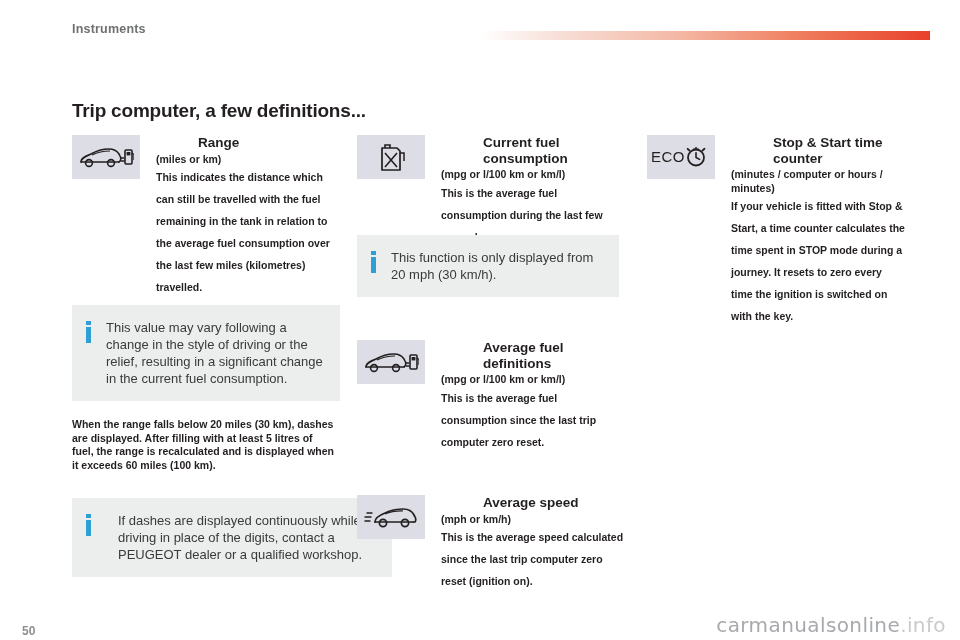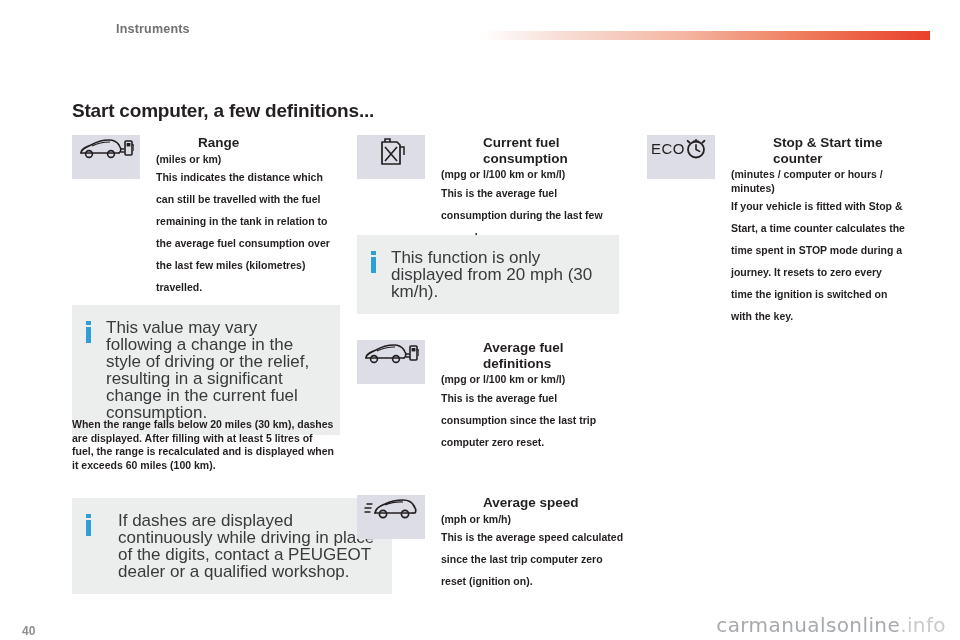--- a/index.html
+++ b/index.html
@@ -24,21 +24,20 @@
     height: 48px;
   }
   .header-title {
     position: absolute;
     left: 72px;
     top: 22px;
     font-size: 12.5px;
     font-weight: bold;
     color: #6f7072;
     letter-spacing: .2px;
-    margin-left: 44px;
   }
   .header-bar {
     position: absolute;
     left: 480px;
     top: 31px;
     width: 450px;
     height: 9px;
     background: linear-gradient(to right, #ffffff 0%, #f7ded6 18%, #f4b6a2 45%, #ef7b5c 72%, #e8402a 100%);
   }
 
@@ -68,21 +67,21 @@
     margin-bottom: 14px;
   }
   .entry-icon {
     position: absolute;
     left: 0;
     top: 0;
     width: 68px;
     height: 44px;
     background: #dcdde5;
     display: flex;
-    align-items: flex-start;
+    align-items: center;
     justify-content: center;
   }
   .entry-icon svg { display: block; }
   .entry-body {
     margin-left: 84px;
   }
   .entry-title {
     font-size: 13.5px;
     font-weight: bold;
     color: #231f20;
@@ -137,21 +136,21 @@
     width: 5px; height: 4px;
     background: #2e9fd4;
   }
   .note-icon .stem {
     position: absolute;
     left: 0; top: 6px;
     width: 5px; height: 16px;
     background: #2e9fd4;
   }
   .note-text {
-    font-size: 17px;
+    font-size: 13px;
     font-weight: normal;
     color: #3a3a3c;
     line-height: 17px;
     margin: 0;
   }
 
   
   .abs { position: absolute; }
 
   
@@ -175,21 +174,21 @@
   .watermark .dim { color: #c8cacc; }
 </style>
 </head>
 <body>
 
 <div class="header">
   <div class="header-title">Instruments</div>
   <div class="header-bar"></div>
 </div>
 
-<div class="page-title">Start computer, a few definitions...</div>
+<div class="page-title">Trip computer, a few definitions...</div>
 
 <div class="col col-1">
 
   <div class="entry">
     <div class="entry-icon">
       <svg width="56" height="26" viewBox="0 0 56 26">
         <path d="M3 18 C3 14 8 12 13 10 C18 7 24 5 31 5 C36 5 39 7 41 10 L42 12 C43 13 43 16 42 17 L41 18" fill="none" stroke="#231f20" stroke-width="1.6" stroke-linecap="round"></path>
         <path d="M3 18 L41 18" stroke="#231f20" stroke-width="1.6" stroke-linecap="round"></path>
         <circle cx="11" cy="19" r="3.4" fill="none" stroke="#231f20" stroke-width="1.6"></circle>
         <circle cx="33" cy="19" r="3.4" fill="none" stroke="#231f20" stroke-width="1.6"></circle>
@@ -312,14 +311,14 @@
     </div>
     <div class="entry-body">
       <p class="entry-title">Stop &amp; Start time counter</p>
       <p class="entry-units">(minutes / computer or hours / minutes)</p>
       <p class="entry-text">If your vehicle is fitted with Stop &amp; Start, a time counter calculates the time spent in STOP mode during a journey. It resets to zero every time the ignition is switched on with the key.</p>
     </div>
   </div>
 
 </div>
 
-<div class="page-number">40</div>
+<div class="page-number">50</div>
 <div class="watermark"><span>carmanualsonline</span><span class="dim">.info</span></div>
 
 </body></html>

